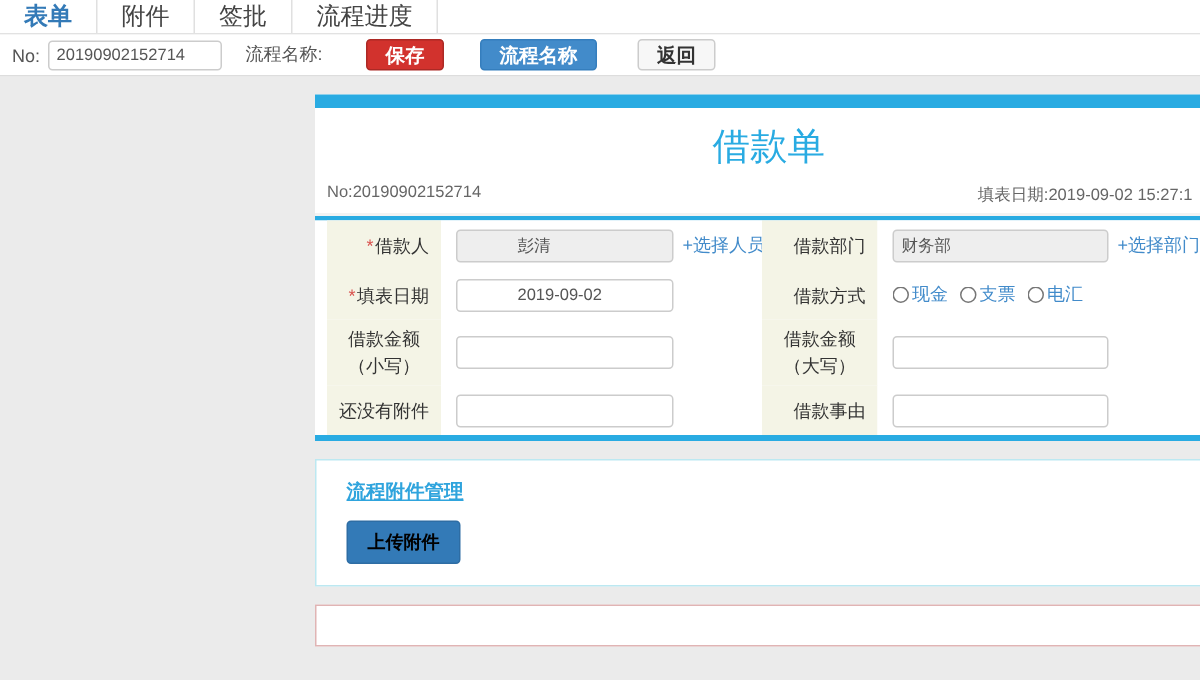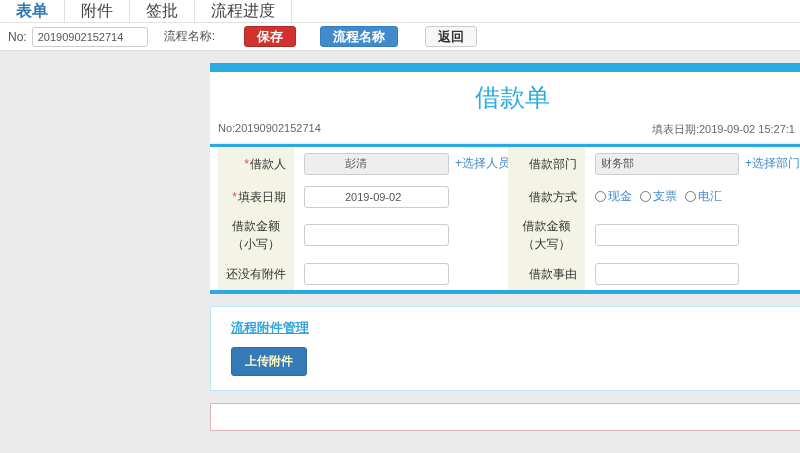--- a/index.html
+++ b/index.html
@@ -66,21 +66,21 @@
   .blue-bottom { height: 4px; background: #29abe2; }
   
   .panel { width: 605px; background: #fff; margin-top: 12px; padding: 12px 20px 14px; }
   .attach-panel { border: 1px solid #bce8f1; }
   .attach-title { color: #2fa4dd; font-weight: bold; font-size: 13px; text-decoration: underline; }
   .empty-bar {
     margin-top: 12px; background: #fbf7ea; border: 1px solid #ece5cd;
     padding: 6px 10px 6px 26px; color: #555; font-size: 11px;
   }
   .upload-btn {
-    margin-top: 10px; background: #337ab7; border: 1px solid #2e6da4; color: #fef9c3;
+    margin-top: 10px; background: #337ab7; border: 1px solid #2e6da4; color: #000000;
     font-size: 12px; font-weight: bold; padding: 5px 13px; border-radius: 3px; cursor: pointer;
     font-family: inherit;
   }
   .approval-panel { border: 1px solid #e0b4b4; }
 </style>
 </head>
 <body>
 
 <div>
 

